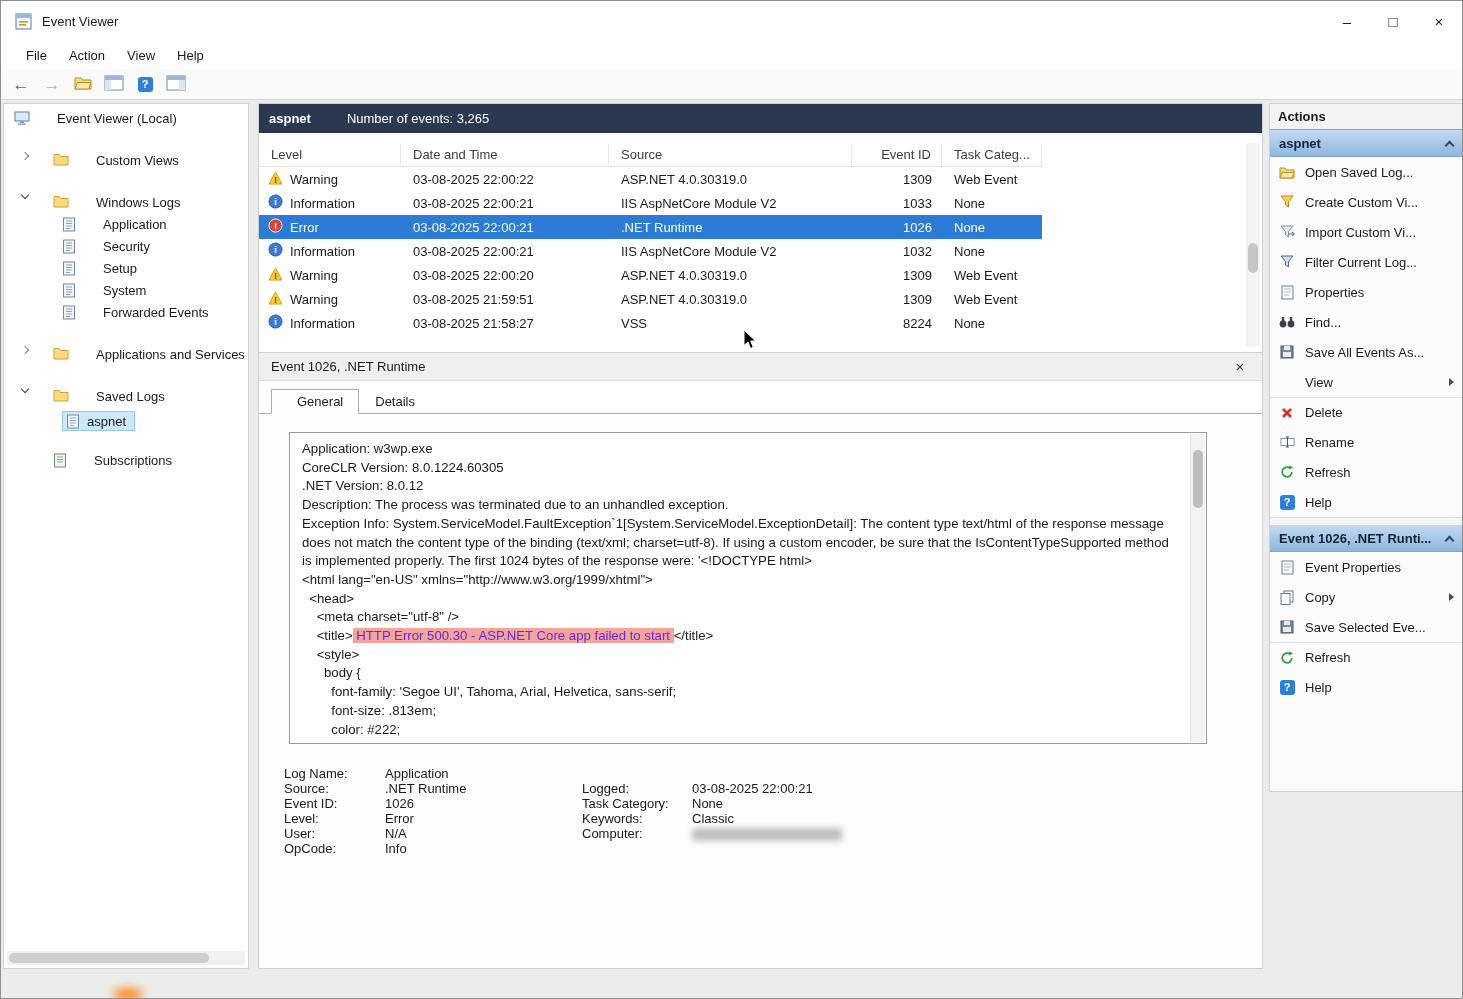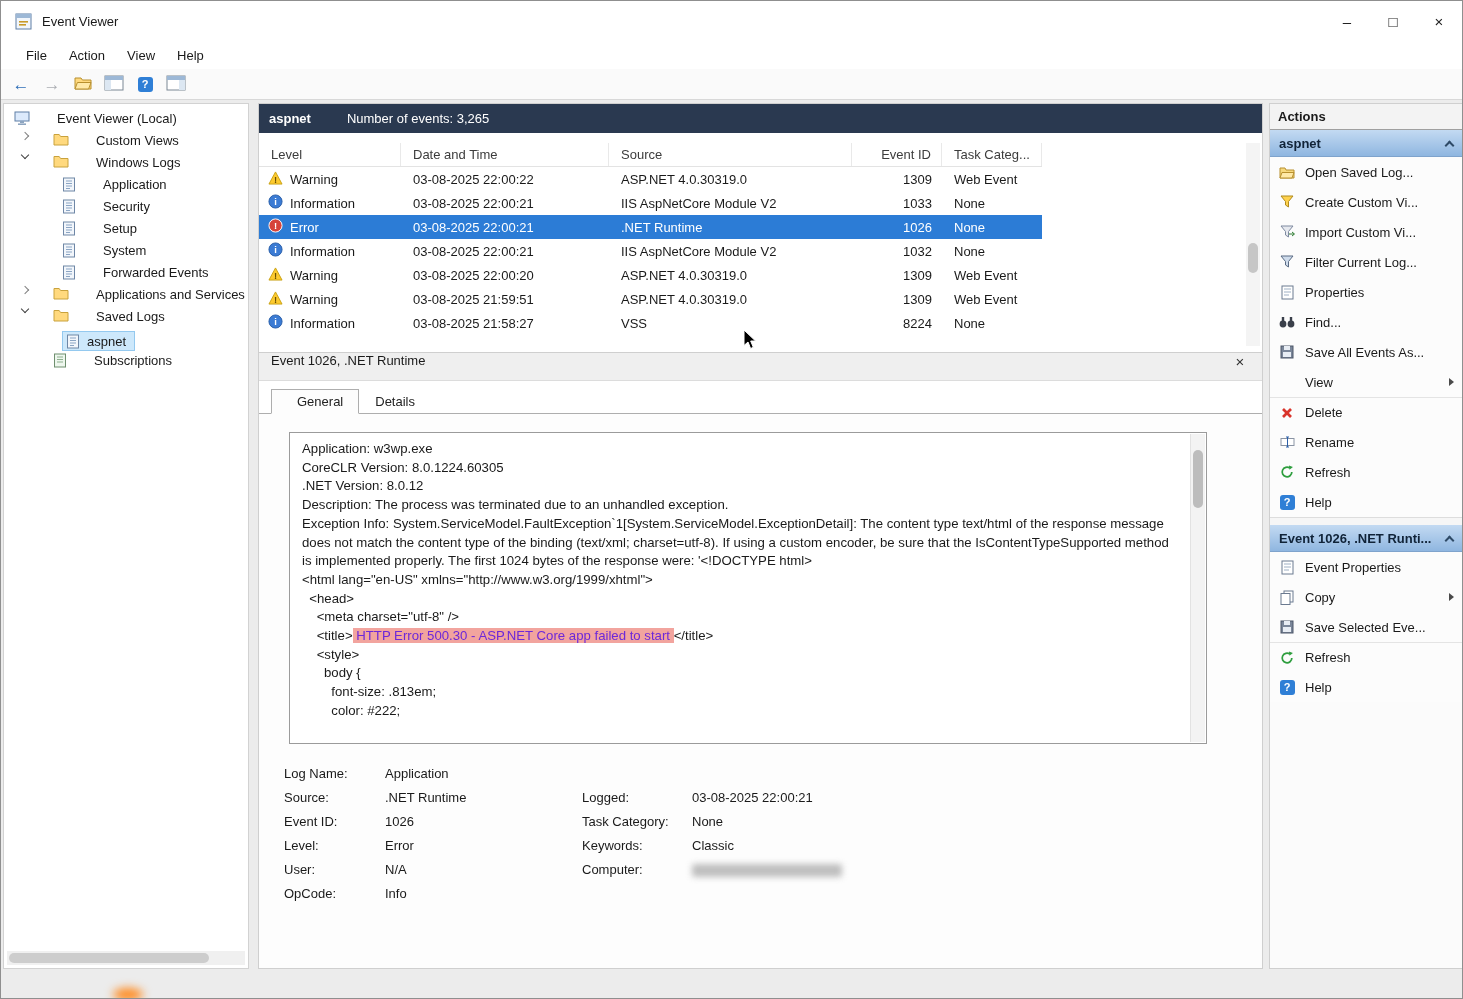--- a/index.html
+++ b/index.html
@@ -21,21 +21,21 @@
   .tool-btn { width:28px; height:26px; display:flex; align-items:center; justify-content:center; background:transparent; border:none; }
   .arrow-glyph { font-size:17px; font-weight:bold; line-height:1; }
   .back-g { color:#2f6fb8; } .fwd-g { color:#aaadb2; }
 
   .main-bg { position:absolute; top:99px; left:0; right:0; bottom:0; background:#ececec; }
 
   
   .tree-panel { position:absolute; left:2px; top:102px; width:246px; height:866px; background:#fff; border:1px solid #d2d2d2; overflow:hidden; }
   .tree { padding-top:7px; }
   .tree-item { height:22px; display:flex; align-items:flex-start; white-space:nowrap;gap:20px; }
-  .lvl0 { padding-left:10px; } .lvl1 { padding-left:12px; } .lvl2 { padding-left:58px; }
+  .lvl0 { padding-left:10px; } .lvl1 { padding-left:12px;margin-top:20px; } .lvl2 { padding-left:58px; }
   .chev-box { width:17px; display:flex; justify-content:center; align-items:center; flex:0 0 17px; }
   .chev-r { width:6px; height:6px; border-right:1.5px solid #808080; border-bottom:1.5px solid #808080; transform:rotate(-45deg); }
   .chev-d { width:6px; height:6px; border-right:1.5px solid #404040; border-bottom:1.5px solid #404040; transform:rotate(45deg); margin-top:-3px; }
   .t-ico { margin-right:7px; display:flex; }
   .tree-sel { display:flex; align-items:center; gap:7px; background:#cde8fb; border:1px solid #94c9ef; height:20px; padding:0 8px 0 3px; }
   .tree-sel .t-ico { margin-right:0; }
   .h-scroll { position:absolute; left:3px; right:3px; bottom:3px; height:14px; background:#f0f0f0; }
   .h-thumb { position:absolute; left:2px; top:2px; width:200px; height:10px; background:#cdcdcd; border-radius:5px; }
 
   
@@ -50,37 +50,37 @@
   .row { display:grid; grid-template-columns:142px 208px 243px 90px 100px; height:24px; align-items:center; width:783px; }
   .row .c { padding-left:12px; white-space:nowrap; overflow:hidden; }
   .c.level { display:flex; align-items:center; gap:7px; padding-left:9px; }
   .c.eid { text-align:right; padding-right:10px; padding-left:0; }
   .row.selected { background:#2c7cd6; color:#fff; }
   .v-scroll { position:absolute; top:10px; right:2px; bottom:6px; width:14px; background:#f4f4f4; }
   .v-thumb { position:absolute; top:100px; left:2px; width:10px; height:30px; background:#c6c6c6; border-radius:5px; }
 
   
   .detail-panel { flex:1; display:flex; flex-direction:column; border-top:1px solid #cfcfcf; }
-  .detail-header { height:28px; background:#efefef; border-bottom:1px solid #dcdcdc; display:flex; padding:0 12px; }
+  .detail-header { height:28px; background:#efefef; border-bottom:1px solid #dcdcdc; display:flex; align-items:center; padding:0 12px; }
   .detail-close { margin-left:auto; font-size:15px; width:20px; text-align:center; color:#333; }
   .tabs { display:flex; padding-left:12px; margin-top:8px; position:relative; z-index:2; }
   .tab { padding:4px 15px; border:1px solid transparent; color:#222; }
   .tab.active { background:#fdfdfd; border:1px solid #aeaeae; border-bottom:1px solid #fdfdfd;padding-left:25px; }
   .tab-line { height:1px; background:#aeaeae; margin-top:-1px; position:relative; z-index:1; }
   .tab-page { flex:1; background:#fdfdfd; padding:18px 0 0 30px; position:relative; }
   .event-text { position:relative; width:918px; height:312px; border:1px solid #9b9b9b; background:#fff; padding:7px 28px 7px 12px; line-height:18.7px; font-size:13.2px; overflow:hidden; }
   .ln { white-space:pre-wrap; }
   .hl { background:#f2a49e; color:#6d28d9; }
   .et-scroll { position:absolute; top:1px; right:1px; bottom:1px; width:15px; background:#f3f3f3; border-left:1px solid #e2e2e2; }
   .et-thumb { position:absolute; top:16px; left:2px; width:10px; height:58px; background:#bdbdbd; border-radius:5px; }
-  .fields { margin-top:22px; margin-left:-5px; display:grid; grid-template-columns:101px 197px 110px 1fr; row-gap:9px; width:780px; padding-left:0; }
+  .fields { margin-top:22px; margin-left:-5px; display:grid; grid-template-columns:101px 197px 110px 1fr; width:780px; padding-left:0; }
   .blur-bar { width:150px; height:13px; background:#a9a9a9; filter:blur(3px); opacity:.75; margin-top:2px; border-radius:2px; }
 
   
-  .actions-panel { position:absolute; left:1268px; top:102px; width:194px; height:866px; background:#fbfbfb; border:1px solid #cfcfcf; }
+  .actions-panel { position:absolute; left:1268px; top:102px; width:194px; height:689px; background:#fbfbfb; border:1px solid #cfcfcf; }
   .actions-title { height:26px; display:flex; align-items:center; padding-left:8px; font-weight:bold; background:#f3f3f3; border-bottom:1px solid #9f9f9f; }
   .section-header { height:27px; display:flex; align-items:center; justify-content:space-between; padding:0 9px; font-weight:bold; color:#102338; background:linear-gradient(#c3daf2,#8fb6e0); border-bottom:1px solid #7fa3cc; }
   .chev-up { width:7px; height:7px; border-left:2px solid #2e4a66; border-top:2px solid #2e4a66; transform:rotate(45deg); margin-top:4px; }
   .action-item { height:30px; display:flex; align-items:center; gap:9px; padding:0 8px; background:#fcfcfc; }
   .action-item .ico { width:18px; display:flex; justify-content:center; flex:0 0 18px; }
   .sub-arrow { margin-left:auto; width:0; height:0; border-left:5px solid #4a4a4a; border-top:4px solid transparent; border-bottom:4px solid transparent; }
   .sep-top { border-top:1px solid #e4e4e4; }
   .sec-gap { height:8px; border-top:1px solid #dddddd; background:#f6f6f6; }
   .help-sq { width:15px; height:15px; background:#2f7fd6; border-radius:3px; color:#fff; font-weight:bold; font-size:11px; display:flex; align-items:center; justify-content:center; }
 
@@ -453,20 +453,21 @@
           <div class="ln">CoreCLR Version: 8.0.1224.60305</div>
           <div class="ln">.NET Version: 8.0.12</div>
           <div class="ln">Description: The process was terminated due to an unhandled exception.</div>
           <div class="ln">Exception Info: System.ServiceModel.FaultException`1[System.ServiceModel.ExceptionDetail]: The content type text/html of the response message does not match the content type of the binding (text/xml; charset=utf-8). If using a custom encoder, be sure that the IsContentTypeSupported method is implemented properly. The first 1024 bytes of the response were: '&lt;!DOCTYPE html&gt;</div>
           <div class="ln">&lt;html lang="en-US" xmlns="http://www.w3.org/1999/xhtml"&gt;</div>
           <div class="ln">  &lt;head&gt;</div>
           <div class="ln">    &lt;meta charset="utf-8" /&gt;</div>
           <div class="ln"><span>    &lt;title&gt;</span><span class="hl"> HTTP Error 500.30 - ASP.NET Core app failed to start </span><span>&lt;/title&gt;</span></div>
           <div class="ln">    &lt;style&gt;</div>
           <div class="ln">      body {</div>
+          <div class="ln">        font-family: 'Segoe UI', Tahoma, Arial, Helvetica, sans-serif;</div>
           <div class="ln">        font-size: .813em;</div>
           <div class="ln">        color: #222;</div>
           <div class="et-scroll">
             <div class="et-thumb"></div>
           </div>
         </div>
 
         <div class="fields">
           <div>Log Name:</div>
           <div>Application</div>

